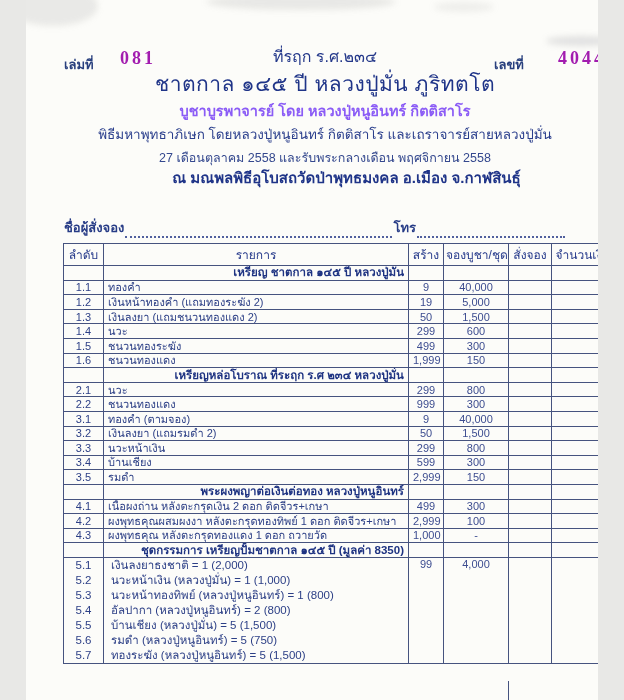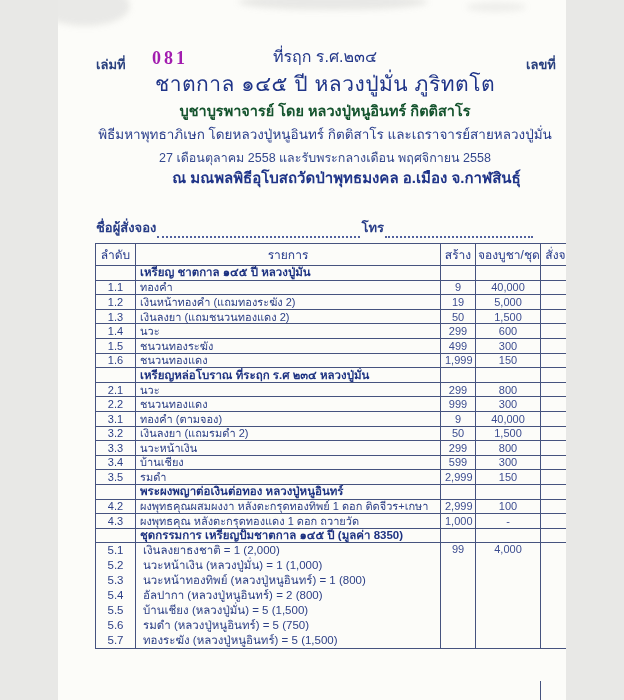--- a/index.html
+++ b/index.html
@@ -1,56 +1,56 @@
 <!DOCTYPE html>
 <html><head>
 <meta charset="utf-8">
 <style>
   html,body{margin:0;padding:0;background:#e8e8e6;}
   .page{
-    position:relative;width:508px;height:700px;margin:0 auto;
+    position:relative;width:572px;height:700px;margin:0 auto;
     background:#fcfcf9;overflow:hidden;
     font-family:"Liberation Sans","DejaVu Sans",sans-serif;
     color:#2b3e8c;
   }
   
   .smudge{position:absolute;border-radius:50%;filter:blur(3px);pointer-events:none;}
   .sm1{left:180px;top:-6px;width:190px;height:16px;background:rgba(130,130,132,.16);}
   .sm2{left:520px;top:36px;width:70px;height:10px;background:rgba(120,120,128,.20);}
   .sm3{left:-18px;top:-14px;width:90px;height:40px;background:rgba(150,150,150,.18);}
   .sm4{left:408px;top:2px;width:60px;height:10px;background:rgba(140,140,140,.12);}
 
   
   .hdr-label{position:absolute;font-size:13px;font-weight:700;color:#29407e;}
   .serial{position:absolute;font-family:"Liberation Serif","DejaVu Serif",serif;
           font-size:18px;font-weight:700;color:#a21caf;letter-spacing:3px;}
   .center-line{position:absolute;left:0;right:6px;text-align:center;margin-left:32px;}
   .ref-line{top:44px;font-size:16px;color:#24388a;}
   .title{top:67px;font-size:21px;color:#1f3488;letter-spacing:.5px;}
-  .sub1{top:99px;font-size:14.5px;font-weight:700;color:#14532d;}
+  .sub1{top:99px;font-size:14.5px;font-weight:700;color:#8b5cf6;}
   .sub2{top:123px;font-size:13.5px;color:#2a3e8c;}
   .sub3{top:148px;font-size:12.5px;color:#34488e;}
   .sub4{top:166px;font-size:15px;font-weight:700;color:#1f3488;padding-left:43px;}
 
   
   .form-line{position:absolute;left:38px;right:32px;top:217px;display:flex;align-items:flex-end;
              font-size:13px;color:#2b3e8c;}
   .dotfill{flex:1 1 auto;border-bottom:2px dotted #51609e;height:13px;margin:0 1px;}
   .dotfill.phone{flex:0 0 148px;}
   .form-line .lbl{white-space:nowrap;font-weight:700;color:#263b86;}
 
   
   table.order{position:absolute;left:37px;top:243px;border-collapse:collapse;table-layout:fixed;
               width:551px;font-size:11px;color:#2c3f86;}
   table.order td{border:1px solid #46537f;padding:0 4px;overflow:hidden;white-space:nowrap;}
   tr.head td{height:21px;text-align:center;font-size:12px;color:#24388a;padding:0 2px;}
   tr.r-item td,tr.r-sec td{height:13.6px;line-height:1.1;}
   td.c-no{text-align:center;}
   td.c-name{padding-left:7px;}
-  tr.r-sec td.c-name{font-weight:700;color:#1e3382;font-size:11.5px;}
+  tr.r-sec td.c-name{font-weight:700;color:#1e3382;font-size:11.5px;text-align:right;}
   td.c-made,td.c-price{text-align:center;color:#3d4d90;}
   tr.r-group td{vertical-align:top;}
   .g-line{height:15px;line-height:15px;font-size:11.5px;}
   td.g-mid{vertical-align:middle;text-align:center;color:#3d4d90;}
   
   .total-cell{position:absolute;left:482px;top:681px;width:104px;height:19px;
               border-left:1px solid #46537f;border-right:1px solid #46537f;}
 </style>
 </head>
 <body>
@@ -216,20 +216,28 @@
           <td class="c-made">2,999</td>
           <td class="c-price">150</td>
           <td class="c-order"></td>
           <td class="c-amt"></td>
         </tr>
         <tr class="r-sec">
           <td class="c-no"></td>
           <td class="c-name">พระผงพญาต่อเงินต่อทอง หลวงปู่หนูอินทร์</td>
           <td class="c-made"></td>
           <td class="c-price"></td>
+          <td class="c-order"></td>
+          <td class="c-amt"></td>
+        </tr>
+        <tr class="r-item">
+          <td class="c-no">4.1</td>
+          <td class="c-name">เนื้อผงถ่าน หลังตะกรุดเงิน 2 ดอก ติดจีวร+เกษา</td>
+          <td class="c-made">499</td>
+          <td class="c-price">300</td>
           <td class="c-order"></td>
           <td class="c-amt"></td>
         </tr>
         <tr class="r-item">
           <td class="c-no">4.2</td>
           <td class="c-name">ผงพุทธคุณผสมผงงา หลังตะกรุดทองทิพย์ 1 ดอก ติดจีวร+เกษา</td>
           <td class="c-made">2,999</td>
           <td class="c-price">100</td>
           <td class="c-order"></td>
           <td class="c-amt"></td>

